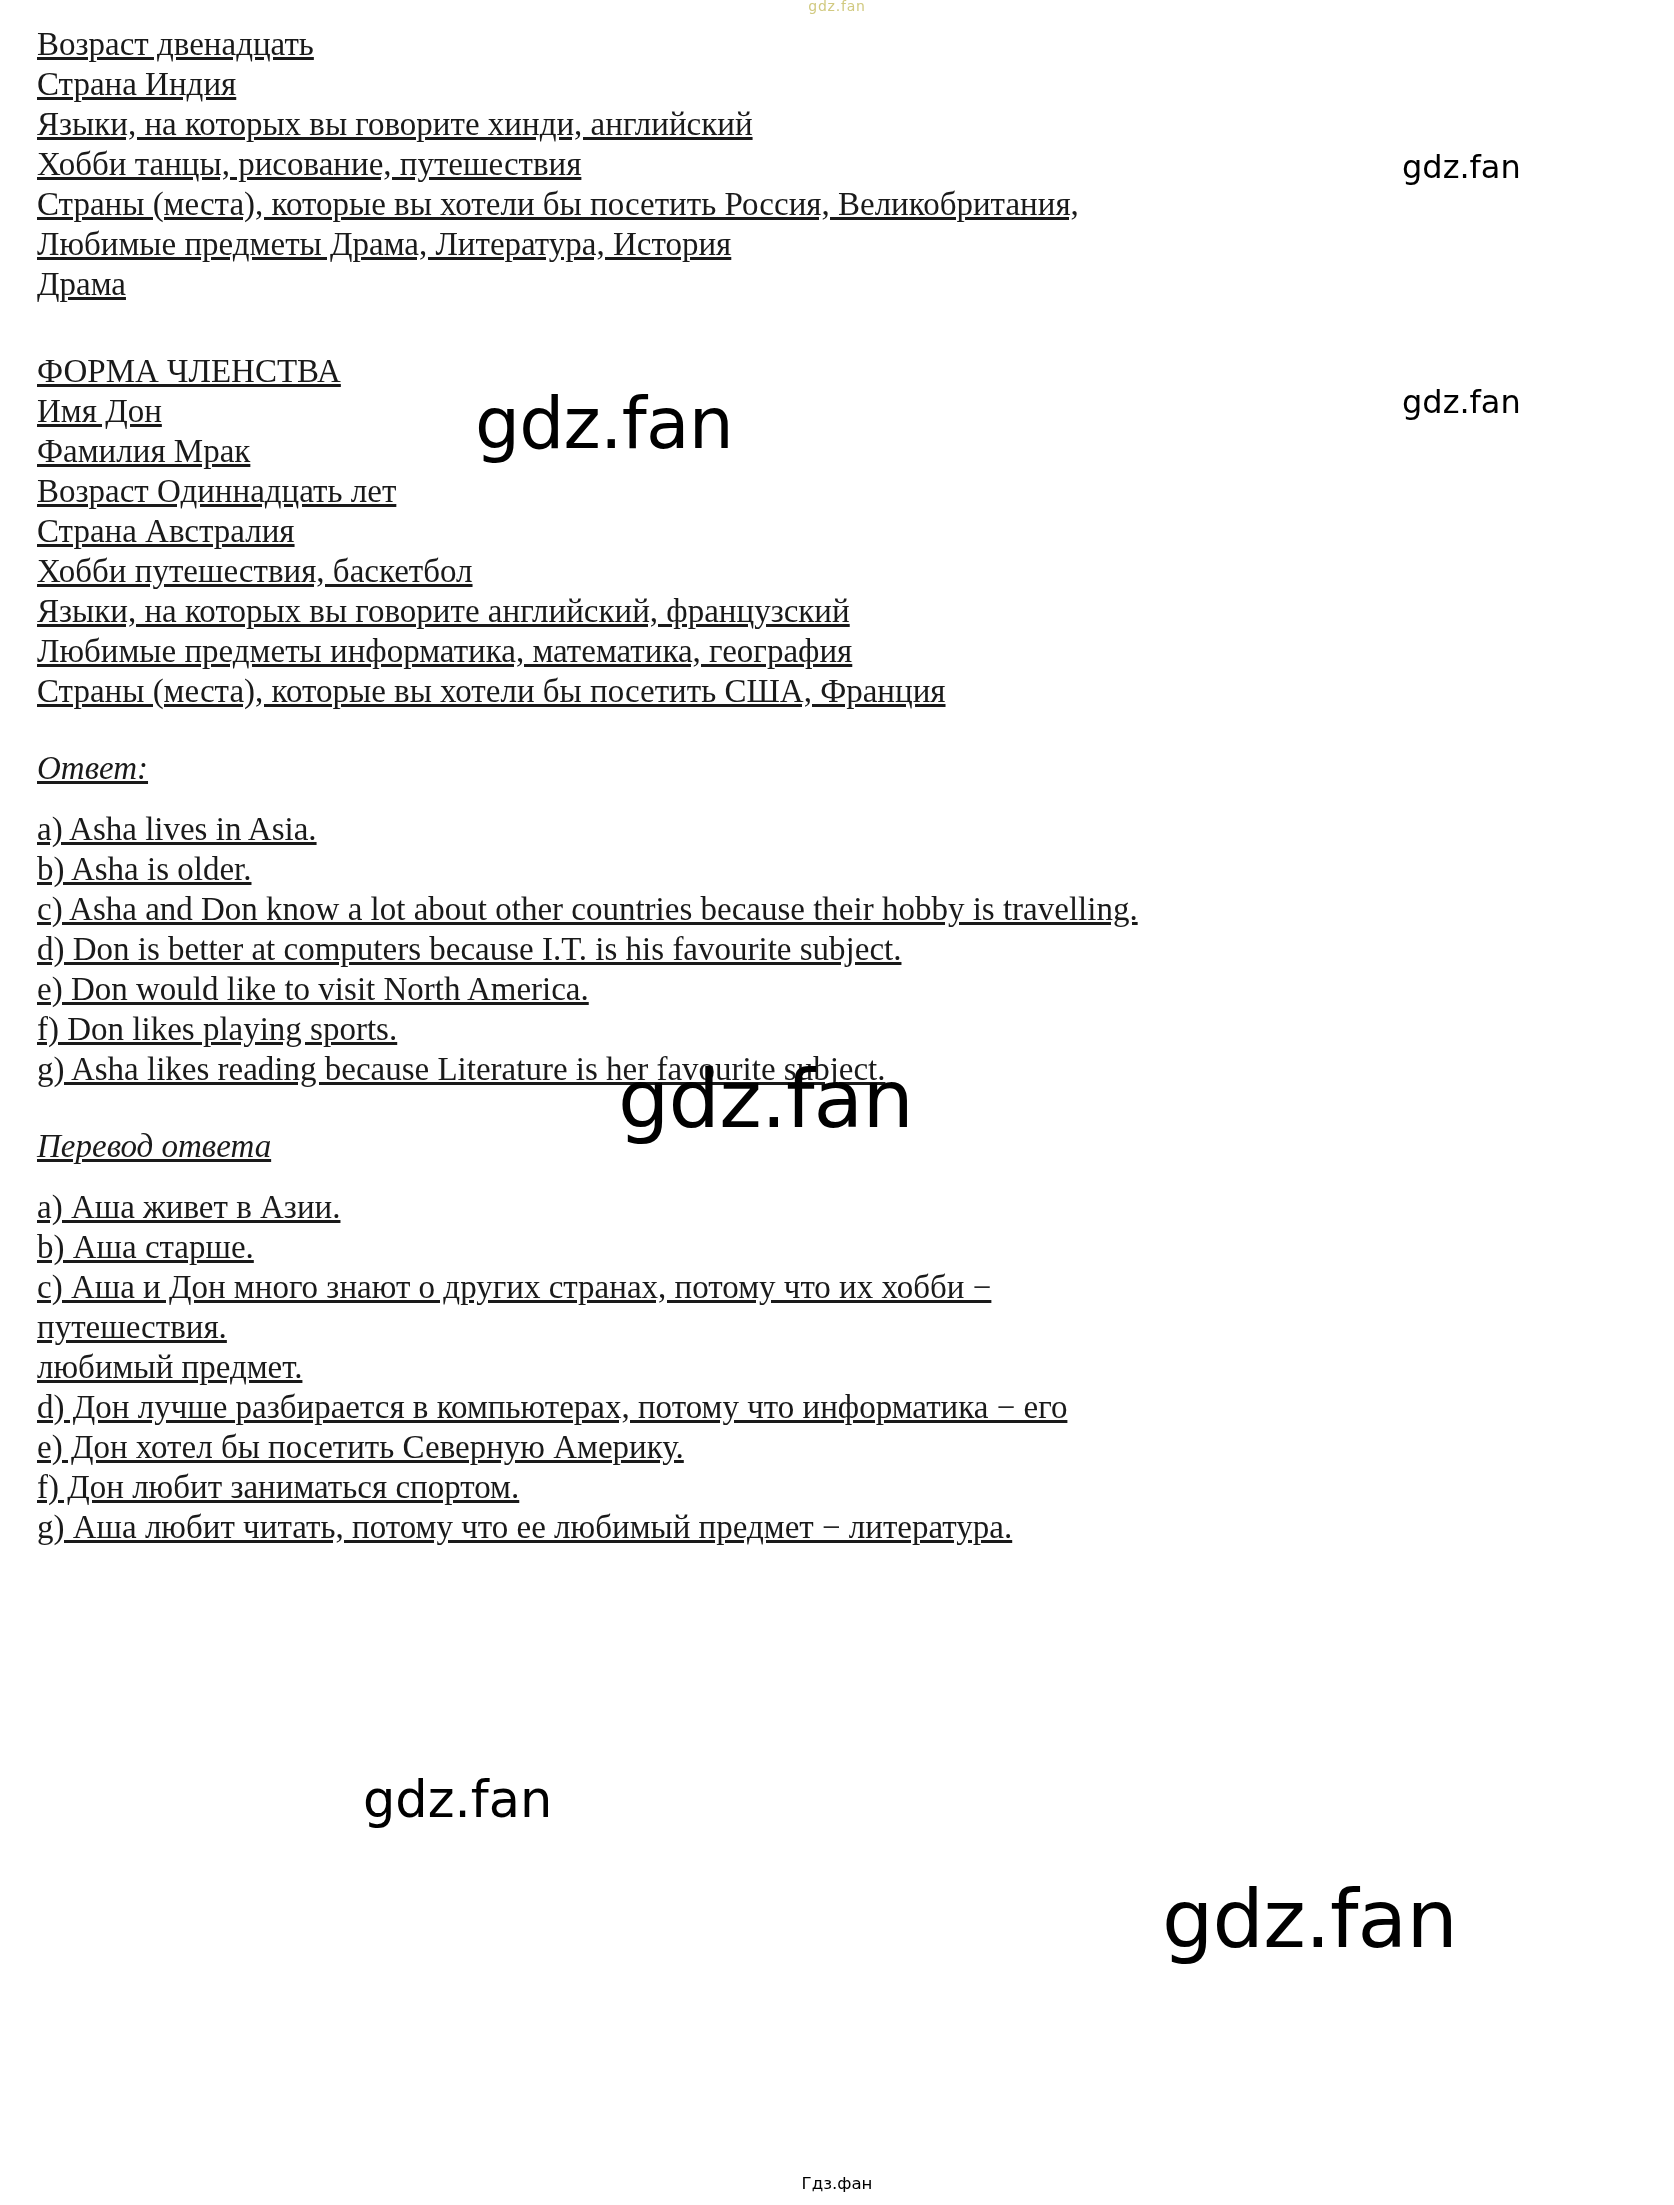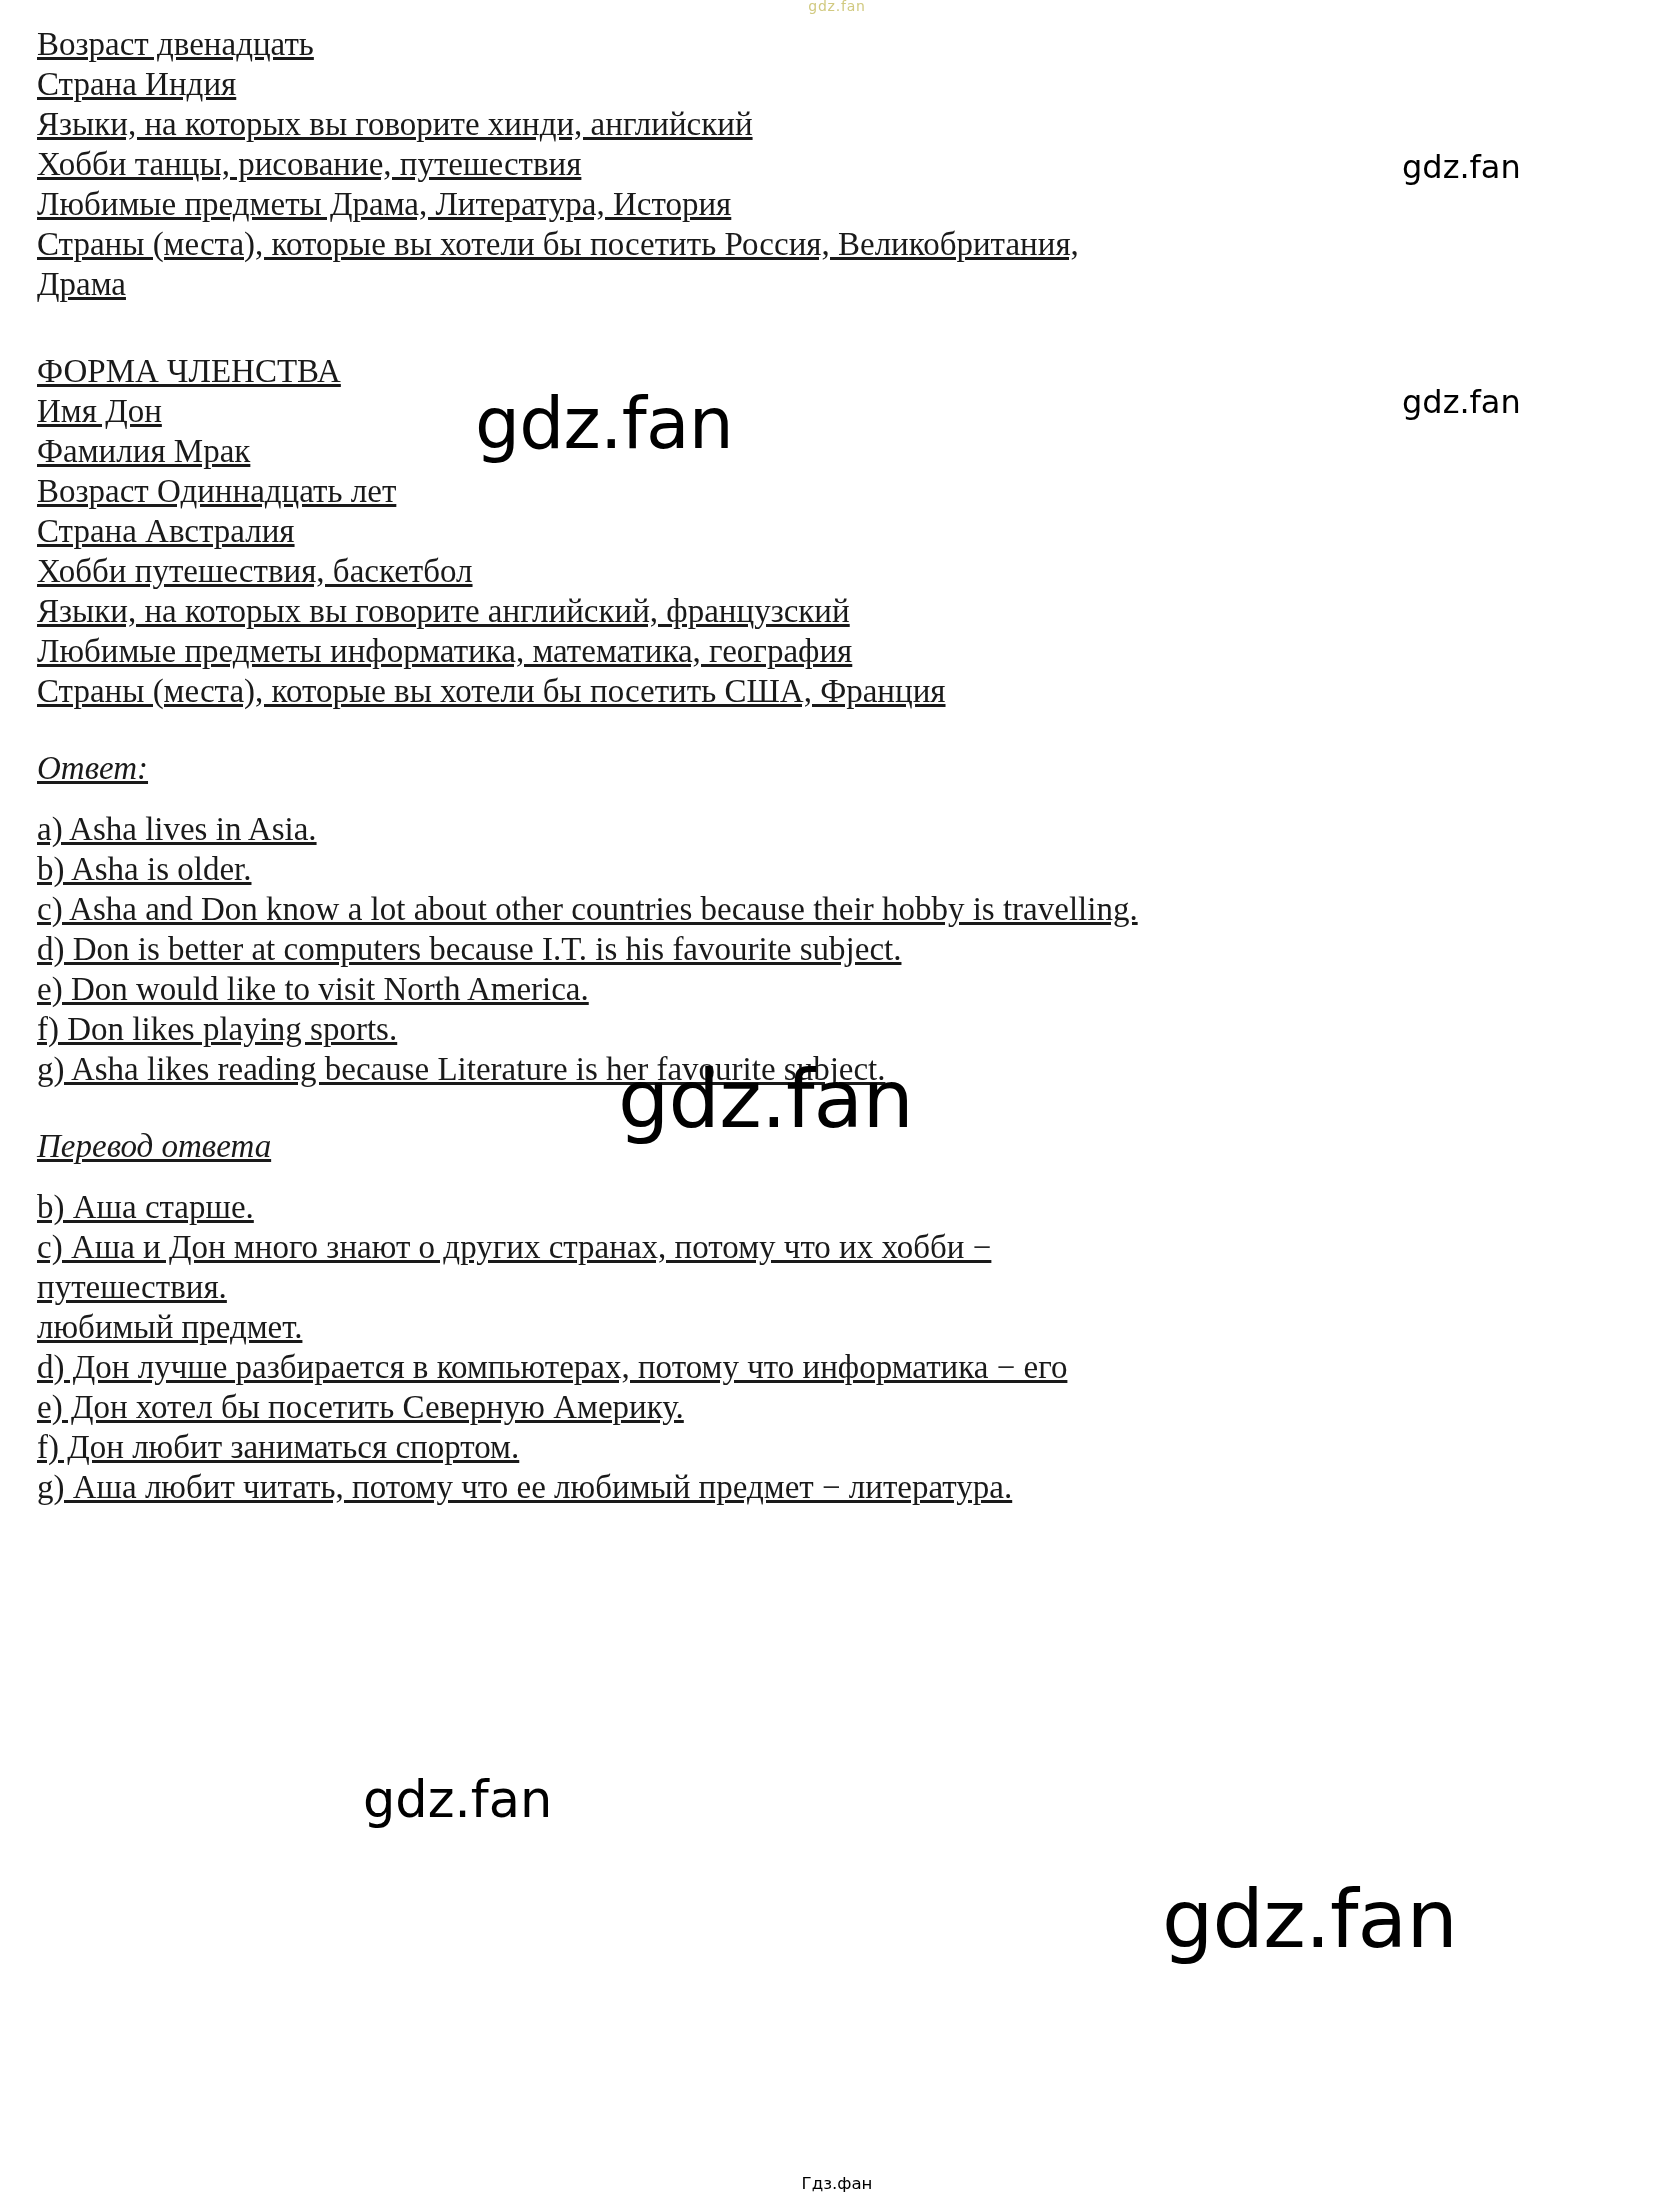--- a/index.html
+++ b/index.html
@@ -91,22 +91,22 @@
 
 <div id="page">
 
   <div class="topmark">gdz.fan</div>
 
   <div class="block">
     <div class="line">Возраст двенадцать</div>
     <div class="line">Страна Индия</div>
     <div class="line">Языки, на которых вы говорите хинди, английский</div>
     <div class="line">Хобби танцы, рисование, путешествия</div>
+    <div class="line">Страны (места), которые вы хотели бы посетить Россия, Великобритания,</div>
     <div class="line">Любимые предметы Драма, Литература, История</div>
-    <div class="line">Страны (места), которые вы хотели бы посетить Россия, Великобритания,</div>
     <div class="line">Драма</div>
   </div>
 
   <div class="gap-lg"></div>
 
   <div class="block">
     <div class="line">ФОРМА ЧЛЕНСТВА</div>
     <div class="line">Имя Дон</div>
     <div class="line">Фамилия Мрак</div>
     <div class="line">Возраст Одиннадцать лет</div>
@@ -129,20 +129,21 @@
     <div class="line">e) Don would like to visit North America.</div>
     <div class="line">f) Don likes playing sports.</div>
     <div class="line">g) Asha likes reading because Literature is her favourite subject.</div>
   </div>
 
   <div class="gap-md"></div>
 
   <div class="block">
     <div class="line ital">Перевод ответа</div>
     <div class="gap-sm"></div>
+    <div class="line">a) Аша живет в Азии.</div>
     <div class="line">b) Аша старше.</div>
     <div class="line">c) Аша и Дон много знают о других странах, потому что их хобби −</div>
     <div class="line">путешествия.</div>
     <div class="line">любимый предмет.</div>
     <div class="line">d) Дон лучше разбирается в компьютерах, потому что информатика − его</div>
     <div class="line">e) Дон хотел бы посетить Северную Америку.</div>
     <div class="line">f) Дон любит заниматься спортом.</div>
     <div class="line">g) Аша любит читать, потому что ее любимый предмет − литература.</div>
   </div>
 

